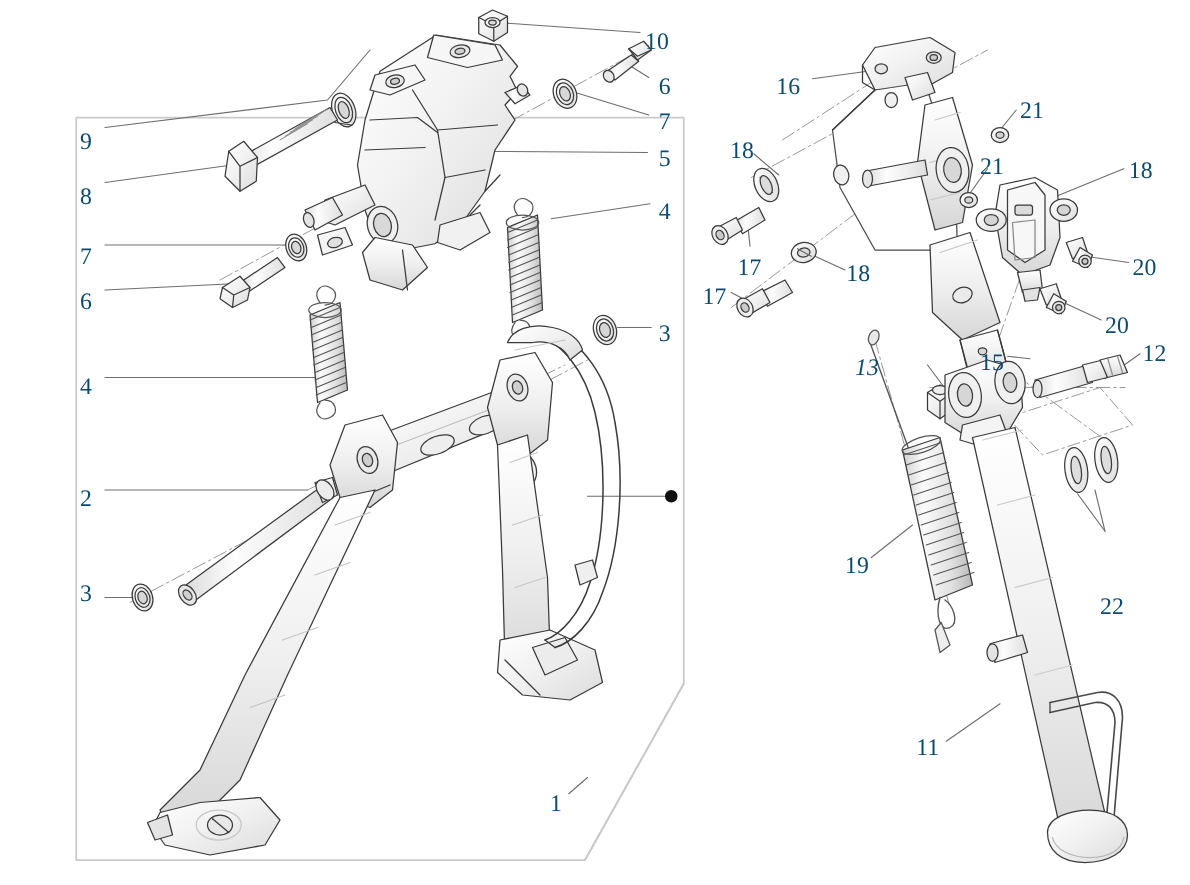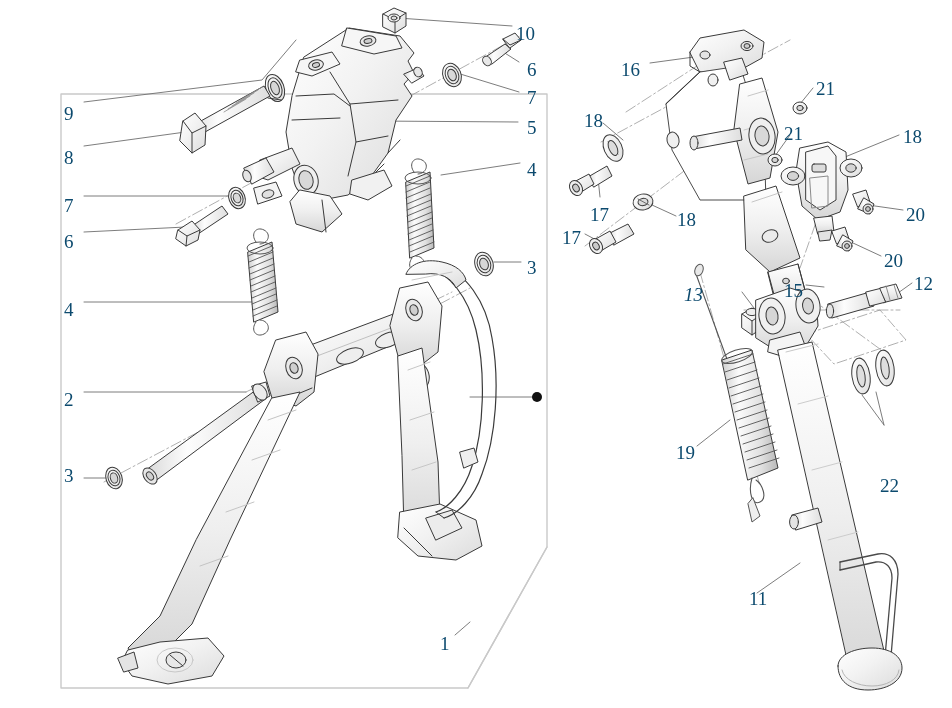--- a/index.html
+++ b/index.html
@@ -488,21 +488,21 @@
   <div class="callout" style="left:64px;top:300px;">4</div>
   <div class="callout" style="left:527px;top:160px;">4</div>
   <div class="callout" style="left:527px;top:118px;">5</div>
   <div class="callout" style="left:64px;top:232px;">6</div>
   <div class="callout" style="left:527px;top:60px;">6</div>
   <div class="callout" style="left:64px;top:196px;">7</div>
   <div class="callout" style="left:527px;top:88px;">7</div>
   <div class="callout" style="left:64px;top:148px;">8</div>
   <div class="callout" style="left:64px;top:104px;">9</div>
   <div class="callout" style="left:516px;top:24px;">10</div>
-  <div class="callout" style="left:733px;top:589px;margin-left:16px;">11</div>
+  <div class="callout" style="left:733px;top:589px;">11</div>
   <div class="callout" style="left:914px;top:274px;">12</div>
   <div class="callout" style="left:684px;top:285px;font-style:italic;">13</div>
   <div class="callout" style="left:676px;top:443px;">19</div>
   <div class="callout" style="left:784px;top:281px;">15</div>
   <div class="callout" style="left:621px;top:60px;text-align:right;">16</div>
   <div class="callout" style="left:590px;top:205px;">17</div>
   <div class="callout" style="left:562px;top:228px;">17</div>
   <div class="callout" style="left:584px;top:111px;">18</div>
   <div class="callout" style="left:677px;top:210px;">18</div>
   <div class="callout" style="left:903px;top:127px;">18</div>

